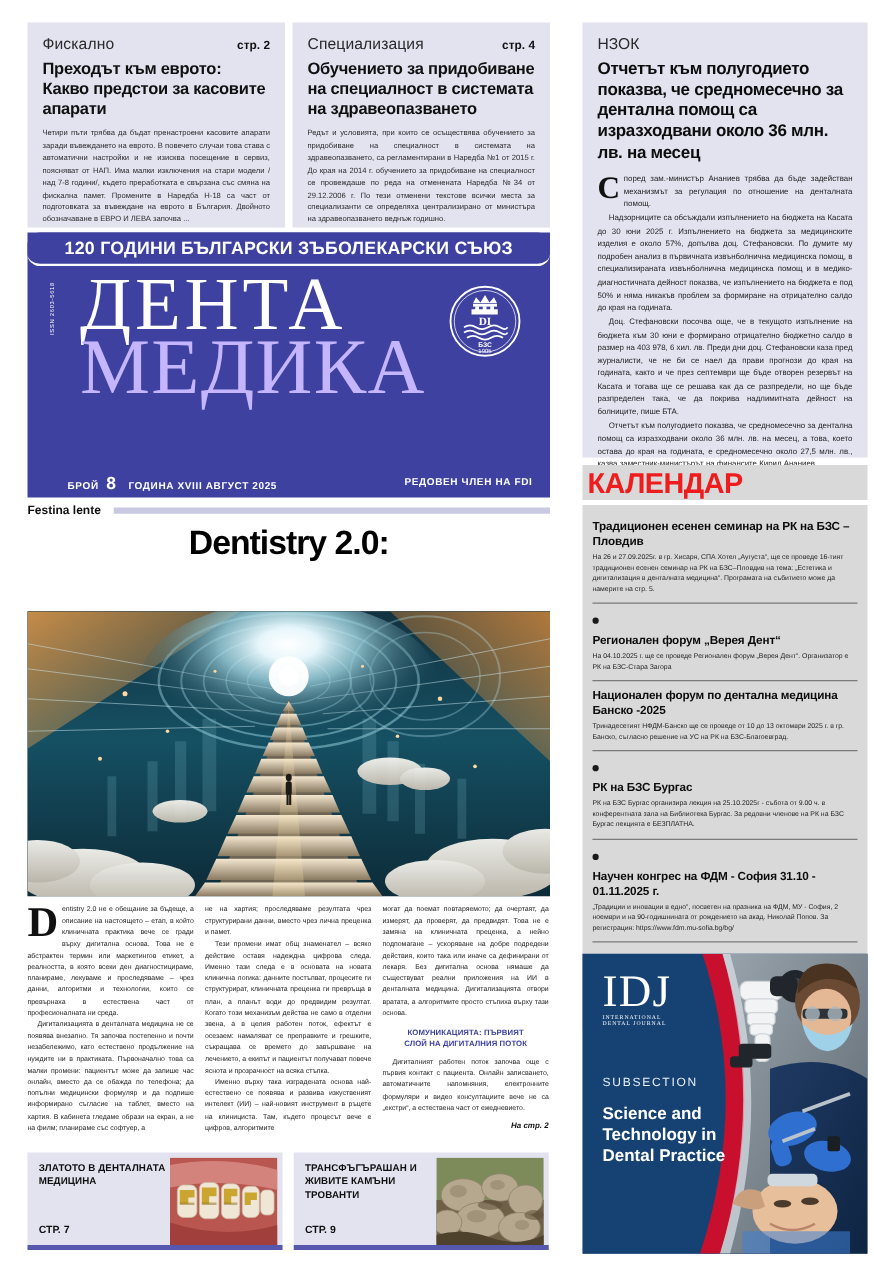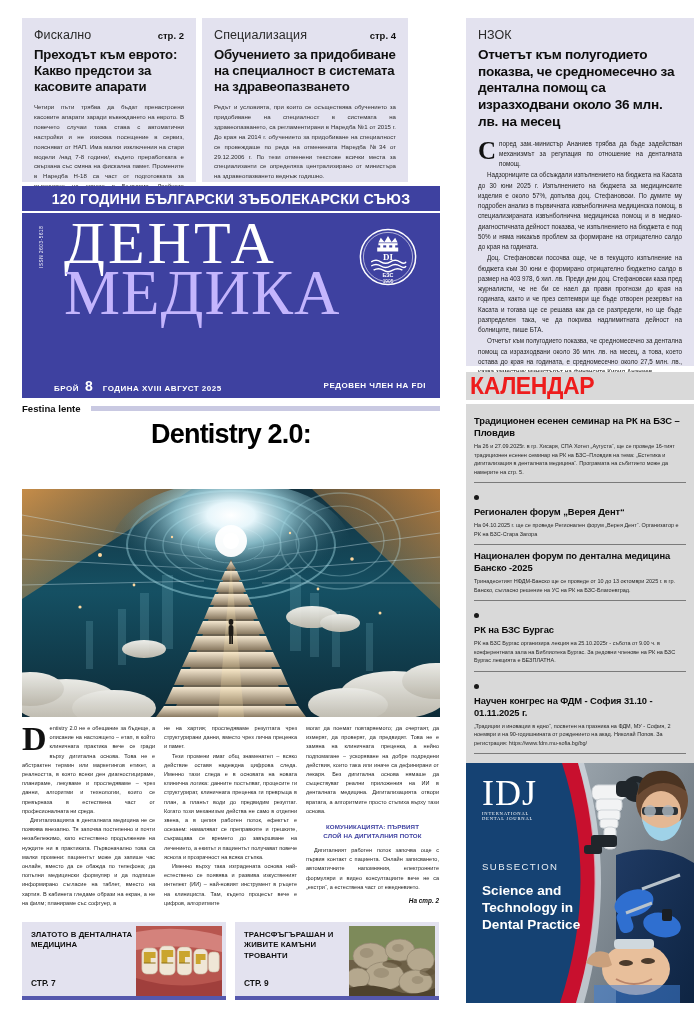--- a/index.html
+++ b/index.html
@@ -14,21 +14,21 @@
 
   
   .top-strip {
     position: absolute; left: 0; top: 0; width: 699px; height: 182px;
     display: flex; gap: 6px; padding: 18px 6px 0 22px;
   }
   .teaser-box {
     background: #e3e2ef; padding: 10px 12px 12px 12px;
     position: relative;
   }
-  .teaser-left  { width: 174px; }
+  .teaser-left  { width: 206px; }
   .teaser-mid   { width: 206px; }
   .teaser-right { width: 235px; background: #e3e2ef; margin-left: 6px; }
 
   .teaser-kicker-row { display: flex; justify-content: space-between; align-items: baseline; }
   .teaser-kicker {
     font-size: 12.5px; color: #2a2a2a; font-weight: 400; letter-spacing: .1px;
   }
   .teaser-page {
     font-size: 9.5px; font-weight: 700; color: #111;
   }
@@ -55,21 +55,21 @@
     font-weight: 700; margin: 2px 3px 0 0; color: #111;
   }
 
   
   .masthead {
     position: absolute; left: 22px; top: 186px; width: 418px; height: 212px;
     background: #3e41a0;
   }
   .mh-topbar {
     height: 27px; background: #3e41a0; border-bottom: 2px solid #ffffff;
-    display: flex; align-items: center; justify-content: center;
+    display: flex; align-items: center; justify-content: center; border-radius: 10px;
   }
   .mh-topbar span {
     color: #fff; font-size: 14.2px; font-weight: 700; letter-spacing: .2px;
   }
   .mh-sub {
     display: flex; justify-content: space-between; align-items: center;
     padding: 5px 14px 0 32px;
   }
   .mh-sub .organ { color: #fff; font-size: 7.6px; font-weight: 700; letter-spacing: .55px; }
   .mh-sub .site  { color: #fff; font-size: 7.6px; font-weight: 700; letter-spacing: .55px; }

